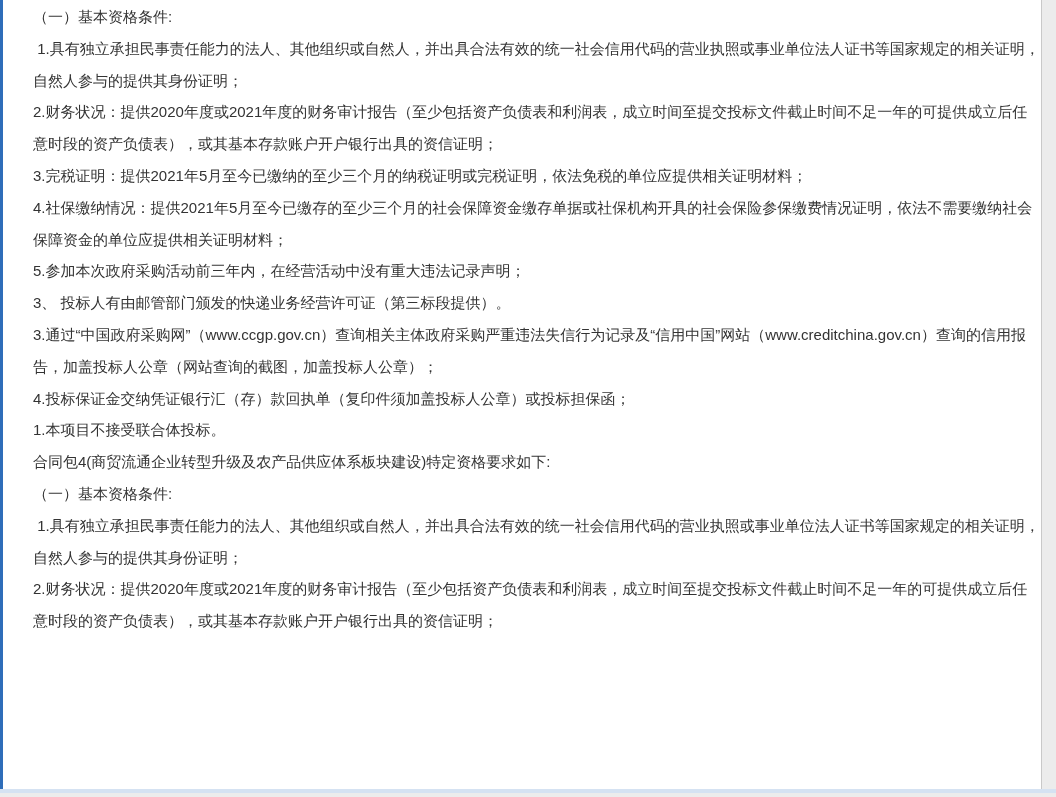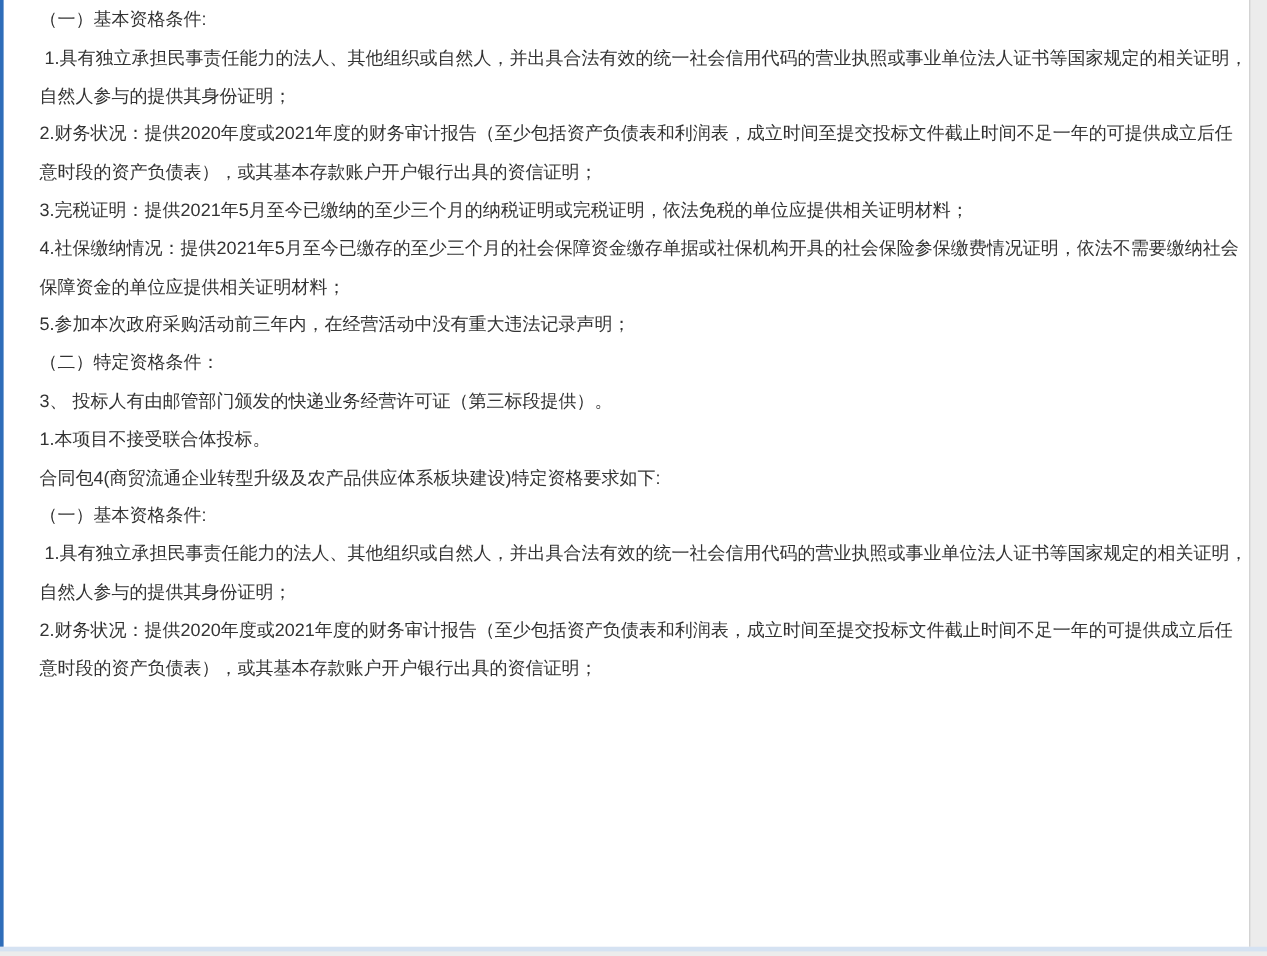--- a/index.html
+++ b/index.html
@@ -52,22 +52,23 @@
 <body>
 
 <div class="doc-panel">
   <div class="doc-body">
       <p>（一）基本资格条件:</p>
       <p> 1.具有独立承担民事责任能力的法人、其他组织或自然人，并出具合法有效的统一社会信用代码的营业执照或事业单位法人证书等国家规定的相关证明，自然人参与的提供其身份证明；</p>
       <p>2.财务状况：提供2020年度或2021年度的财务审计报告（至少包括资产负债表和利润表，成立时间至提交投标文件截止时间不足一年的可提供成立后任意时段的资产负债表），或其基本存款账户开户银行出具的资信证明；</p>
       <p>3.完税证明：提供2021年5月至今已缴纳的至少三个月的纳税证明或完税证明，依法免税的单位应提供相关证明材料；</p>
       <p>4.社保缴纳情况：提供2021年5月至今已缴存的至少三个月的社会保障资金缴存单据或社保机构开具的社会保险参保缴费情况证明，依法不需要缴纳社会保障资金的单位应提供相关证明材料；</p>
       <p>5.参加本次政府采购活动前三年内，在经营活动中没有重大违法记录声明；</p>
-      <p>（二）特定资格条件：</p>
       <p>3、 投标人有由邮管部门颁发的快递业务经营许可证（第三标段提供）。</p>
+      <p>3.通过“中国政府采购网”（www.ccgp.gov.cn）查询相关主体政府采购严重违法失信行为记录及“信用中国”网站（www.creditchina.gov.cn）查询的信用报告，加盖投标人公章（网站查询的截图，加盖投标人公章）；</p>
+      <p>4.投标保证金交纳凭证银行汇（存）款回执单（复印件须加盖投标人公章）或投标担保函；</p>
       <p>1.本项目不接受联合体投标。</p>
       <p>合同包4(商贸流通企业转型升级及农产品供应体系板块建设)特定资格要求如下:</p>
       <p>（一）基本资格条件:</p>
       <p> 1.具有独立承担民事责任能力的法人、其他组织或自然人，并出具合法有效的统一社会信用代码的营业执照或事业单位法人证书等国家规定的相关证明，自然人参与的提供其身份证明；</p>
       <p>2.财务状况：提供2020年度或2021年度的财务审计报告（至少包括资产负债表和利润表，成立时间至提交投标文件截止时间不足一年的可提供成立后任意时段的资产负债表），或其基本存款账户开户银行出具的资信证明；</p>
     </div>
 </div>
 <div class="bottom-divider"></div>
 <div class="bottom-gutter"></div>
 

